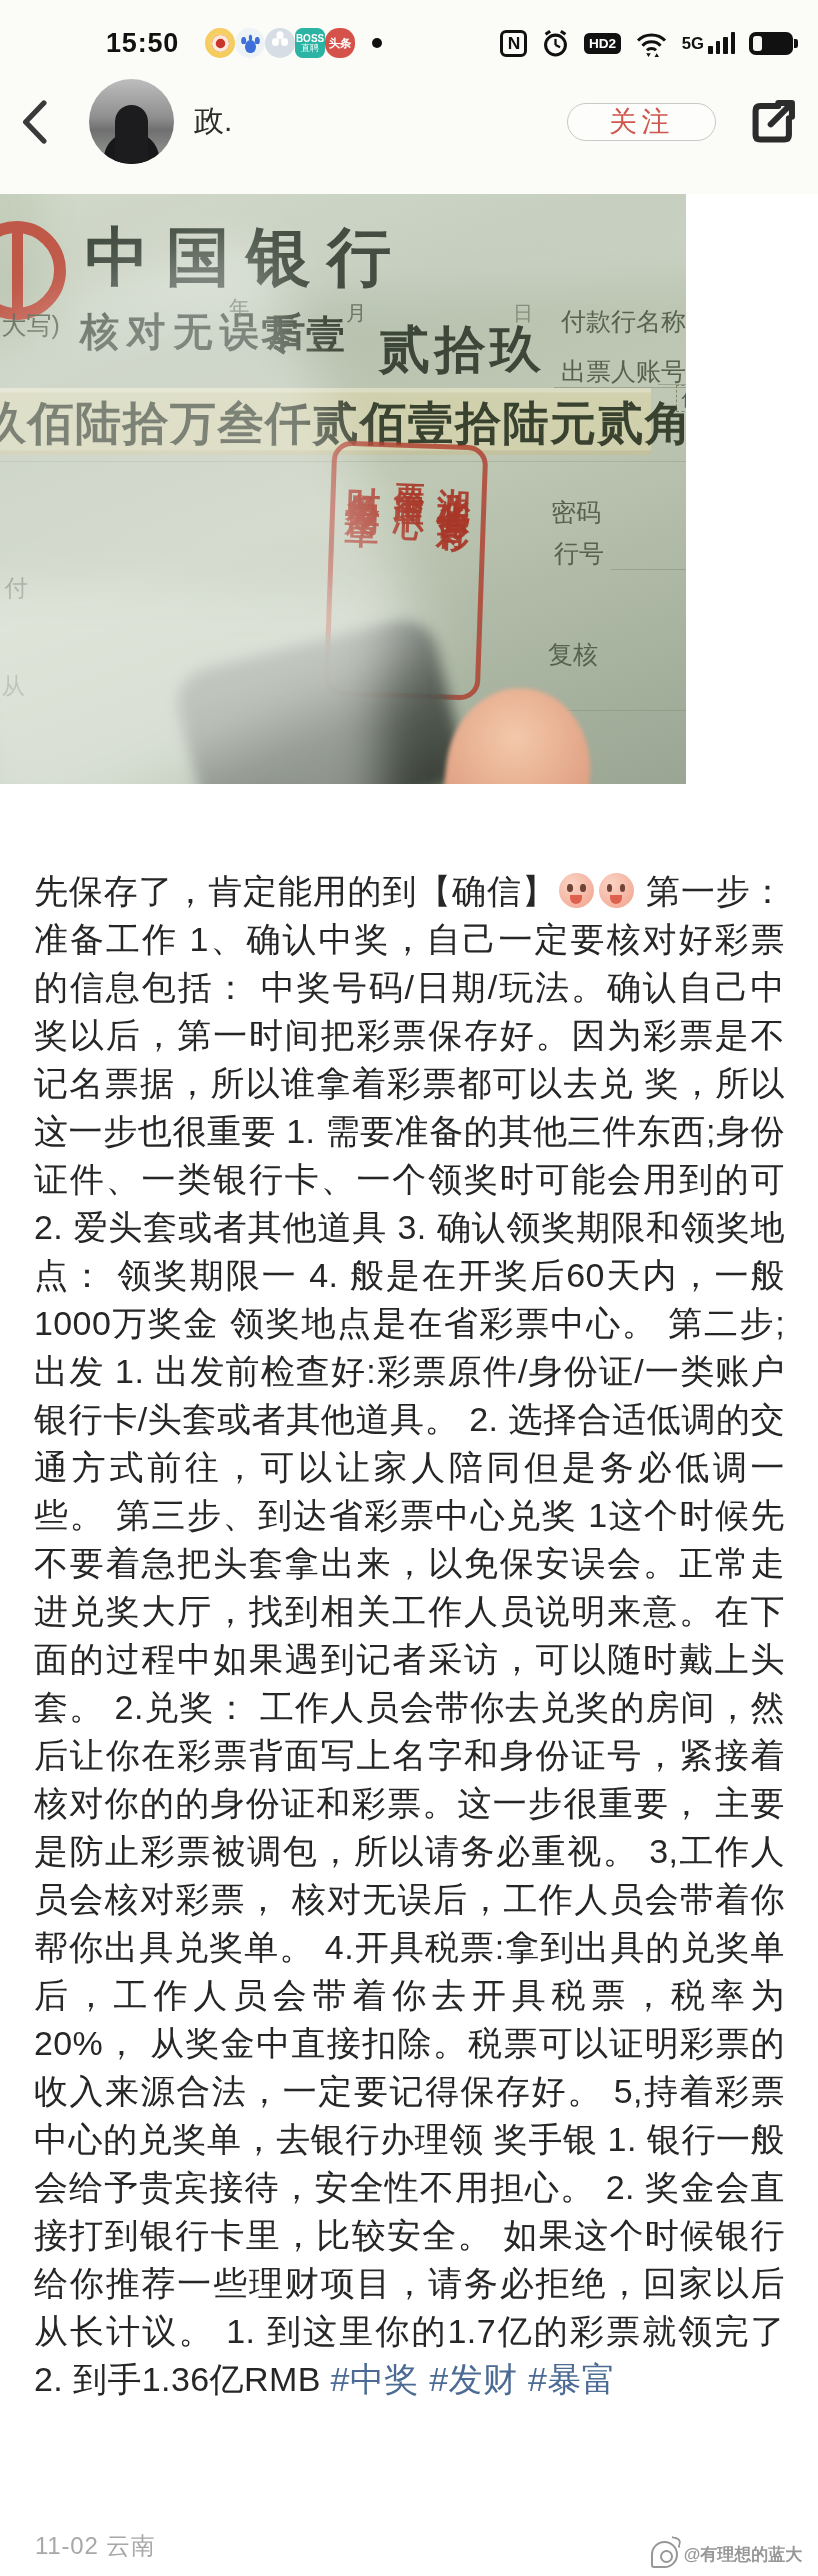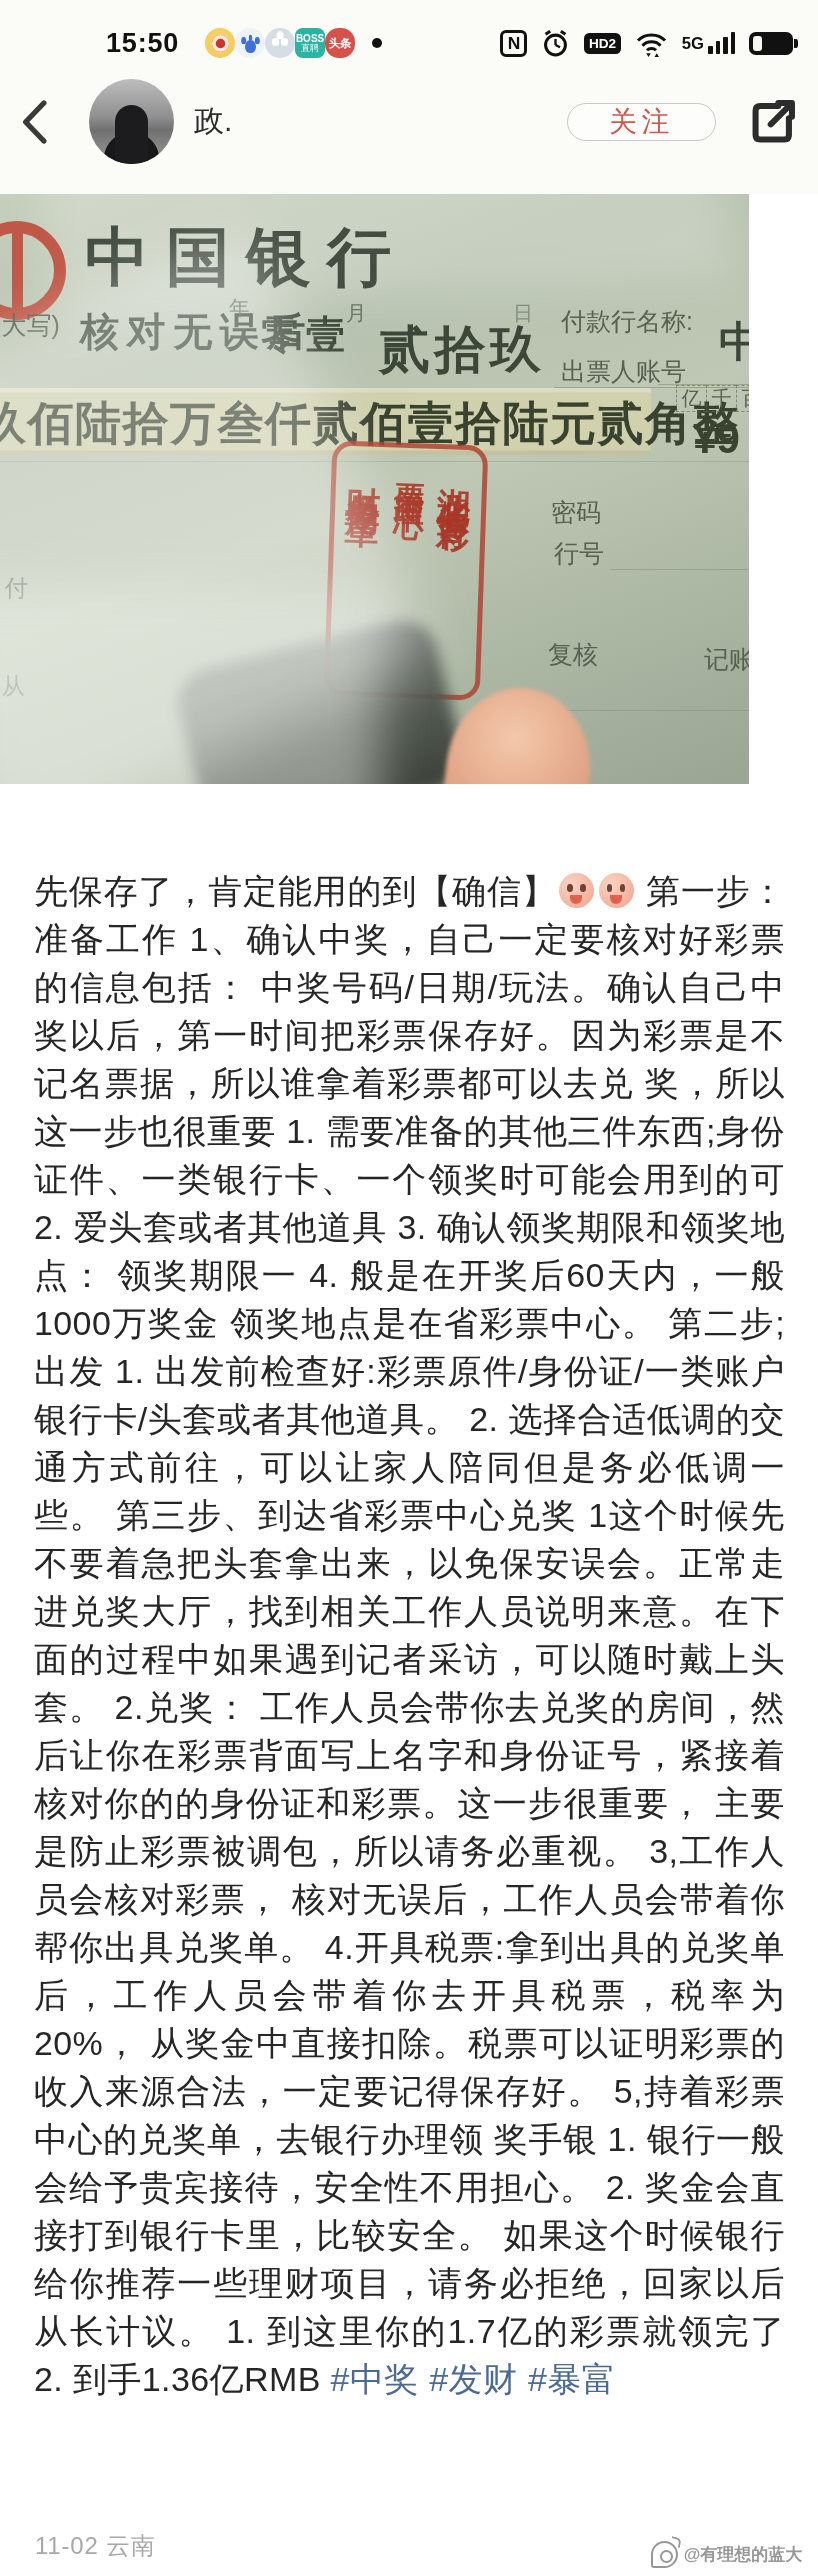--- a/index.html
+++ b/index.html
@@ -41,21 +41,21 @@
       linear-gradient(180deg,#bdbdbd 0%,#8f8f8f 45%,#6f6f6f 60%,#9aa09a 100%);
       position:relative;overflow:hidden;}
   .avatar::after{content:"";position:absolute;left:26px;top:26px;width:33px;height:68px;border-radius:16.7px 16.7px 0 0;background:#1c1c1e;}
   .uname{margin-left:20px;font-size:30px;color:#2c2c2c;}
   .follow-btn{margin-left:auto;width:149px;height:38px;border:1.5px solid #c9c9c9;border-radius:27px;background:#fdfdfc;display:flex;align-items:center;justify-content:center;font-size:28px;color:#cf574d;letter-spacing:4.5px;}
   .share{margin-left:32px;width:50px;height:50px;position:relative;}
 
   .gap-band{height:26.5px;background:#fbfbf7;}
 
   
-  .check{position:relative;width:749px;height:590px;overflow:hidden;
+  .check{position:relative;width:686px;height:590px;overflow:hidden;
       background:linear-gradient(160deg,#c6cfbc 0%,#b6c1ae 28%,#bfc8b4 52%,#aab5a2 78%,#9aa593 100%);}
   .check .wash1{position:absolute;left:-106px;top:106px;width:470px;height:470px;background:rgba(255,255,255,.34);transform:rotate(-24deg);filter:blur(26px);border-radius:45px;}
   .check .wash2{position:absolute;left:45px;top:-61px;width:682px;height:167px;background:rgba(255,255,255,.22);transform:rotate(-4deg);filter:blur(21px);}
   .check .wash3{position:absolute;left:-45px;top:394px;width:425px;height:243px;background:rgba(235,240,230,.45);filter:blur(23px);}
   .boc-logo{position:absolute;left:-33px;top:27px;width:99px;height:99px;border:12px solid #bf4434;border-radius:50%;opacity:.85;}
   .boc-logo::after{content:"";position:absolute;left:33px;top:-6px;width:10.6px;height:88px;background:#bf4434;}
   .bank-name{position:absolute;left:85px;top:20px;font-size:64px;font-weight:700;color:#434d41;letter-spacing:16.7px;white-space:nowrap;}
   .doc-type{position:absolute;left:449px;top:26px;font-size:61px;font-weight:800;color:#343e34;letter-spacing:4.5px;white-space:nowrap;}
   .c-small{position:absolute;color:#57614f;font-size:25px;white-space:nowrap;}
   .c-big{position:absolute;color:#3c4739;font-size:39px;font-weight:700;white-space:nowrap;}

